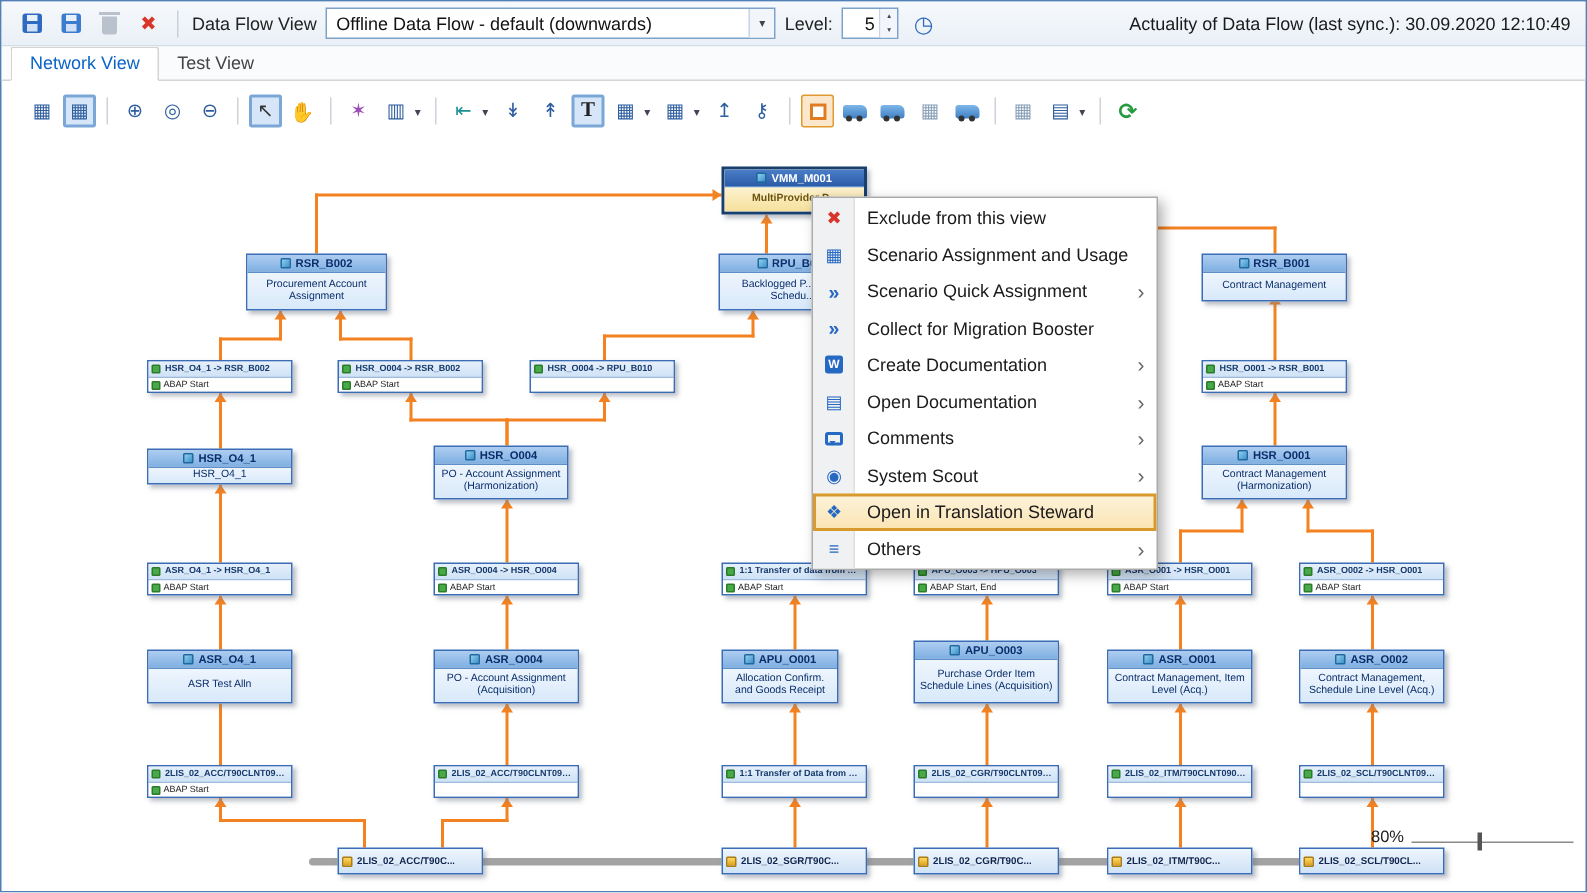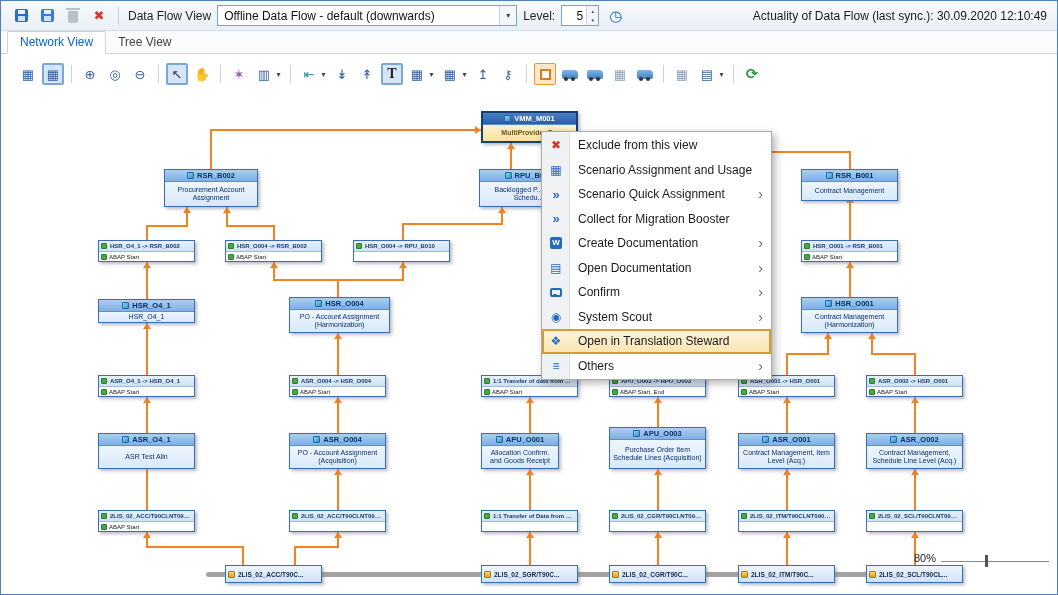--- a/index.html
+++ b/index.html
@@ -140,21 +140,21 @@
         <span>▾</span>
       </span>
     </div>
     <span class="syncico">◷</span>
     <span class="spacer"></span>
     <span class="actuality">Actuality of Data Flow (last sync.): 30.09.2020 12:10:49</span>
   </div>
 
   <div id="tabbar">
     <span class="tab active">Network View</span>
-    <span class="tab">Tree View</span>
+    <span class="tab">Test View</span>
   </div>
 
   <div id="dtoolbar">
     <span class="tbtn">▦</span>
     <span class="tbtn sel">▦</span>
     <span class="tsep"></span>
     <span class="tbtn">⊕</span>
     <span class="tbtn">◎</span>
     <span class="tbtn">⊖</span>
     <span class="tsep"></span>
@@ -371,21 +371,21 @@
   </div>
 
   <div class="node prov" style="left:97px;top:298px;width:97px;height:24px">
     <div class="nh">
         <span class="nico ico-prov"></span>
         <span class="nt">HSR_O4_1</span>
       </div>
     <div class="nb">HSR_O4_1</div>
   </div>
 
-  <div class="node prov" style="left:288px;top:296px;width:101px;height:36px">
+  <div class="node prov" style="left:288px;top:296px;width:90px;height:36px">
     <div class="nh">
         <span class="nico ico-prov"></span>
         <span class="nt">HSR_O004</span>
       </div>
     <div class="nb">PO - Account Assignment (Harmonization)</div>
   </div>
 
   <div class="node prov" style="left:800px;top:296px;width:97px;height:36px">
     <div class="nh">
         <span class="nico ico-prov"></span>
@@ -616,21 +616,21 @@
       <span class="mlabel">Create Documentation</span>
       <span class="sub">›</span>
     </div>
     <div class="mitem">
       <span class="mi">▤</span>
       <span class="mlabel">Open Documentation</span>
       <span class="sub">›</span>
     </div>
     <div class="mitem">
       <span class="mi bubble"></span>
-      <span class="mlabel">Confirm</span>
+      <span class="mlabel">Comments</span>
       <span class="sub">›</span>
     </div>
     <div class="mitem">
       <span class="mi">◉</span>
       <span class="mlabel">System Scout</span>
       <span class="sub">›</span>
     </div>
     <div class="mitem hl">
       <span class="mi">❖</span>
       <span class="mlabel">Open in Translation Steward</span>

